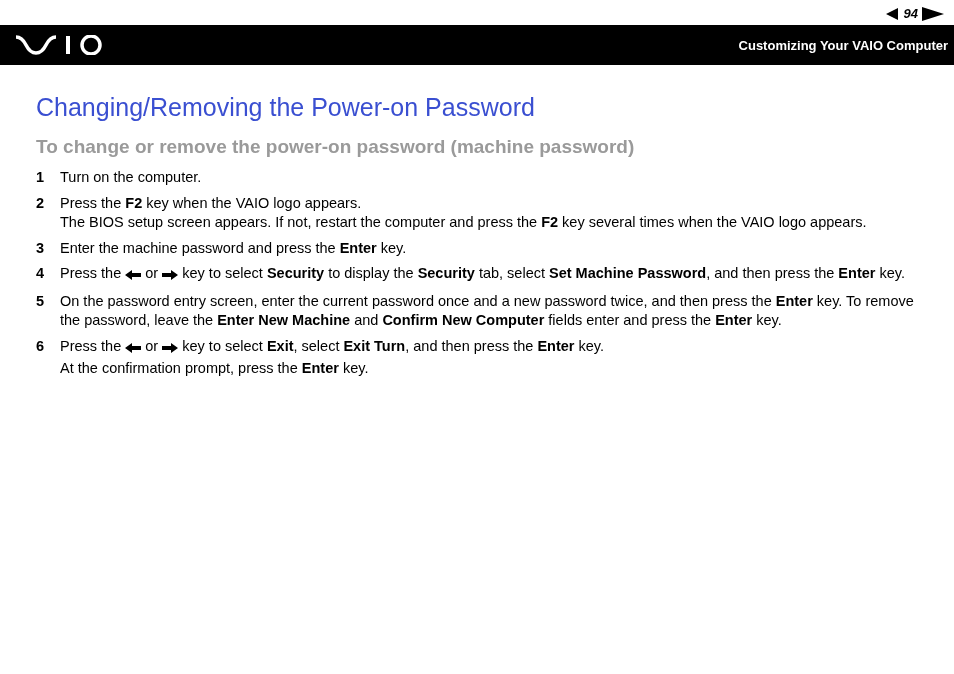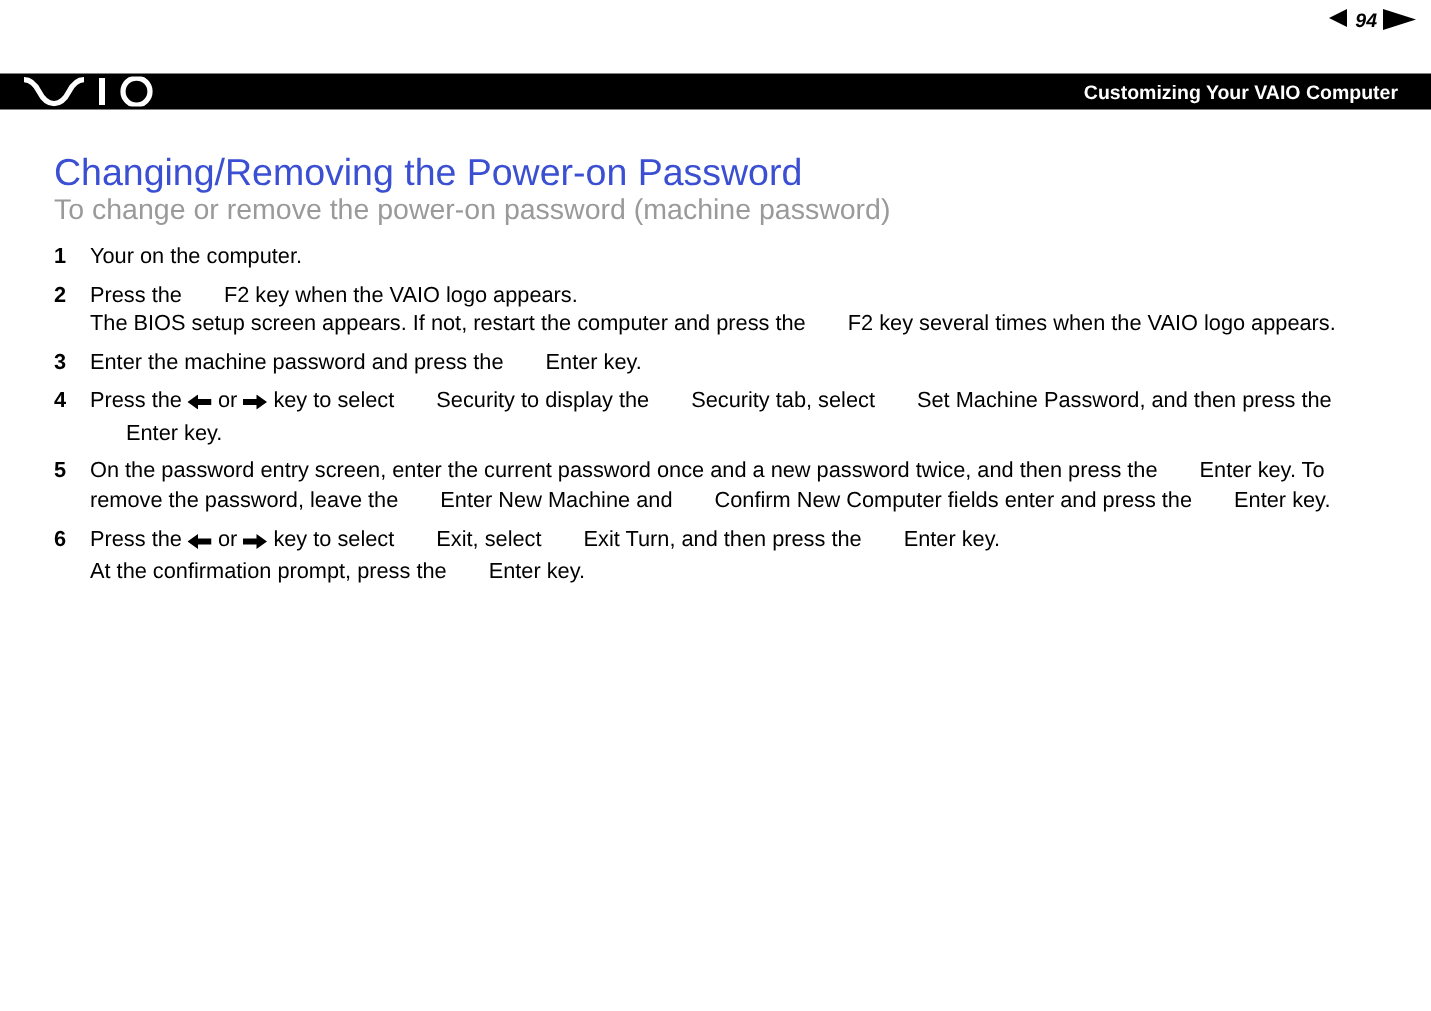--- a/index.html
+++ b/index.html
@@ -16,53 +16,53 @@
     justify-content: flex-end;
     align-items: center;
     padding: 6px 10px 4px 0;
     font-size: 13px;
     font-weight: bold;
     font-style: italic;
     color: #000;
   }
   .topnav .navgroup {
     display: flex;
-    align-items: flex-start;
+    align-items: center;
     gap: 4px;
   }
   .topnav .arrow {
     display: inline-flex;
     align-items: center;
   }
   .blackbar {
     background: #000;
     color: #fff;
     display: flex;
     justify-content: space-between;
     align-items: center;
-    padding: 4px 22px 4px 16px;
-    height: 24px;
-    margin-top: 24px;
+    padding: 4px 6px 4px 16px;
+    height: 40px;
   }
   .logo { display: flex; align-items: center; }
   .sectiontitle {
     font-size: 13px;
     font-weight: bold;
   }
   .content {
     padding: 28px 36px 0 36px;
   }
   h1 {
     color: #3a4fd1;
     font-weight: normal;
     font-size: 25px;
+    margin-bottom: 14px;
   }
   h2 {
     color: #9a9a9a;
-    font-weight: normal;
+    font-weight: bold;
     font-size: 19px;
     margin-bottom: 10px;
   }
   ol.steps {
     list-style: none;
     counter-reset: step;
   }
   ol.steps > li {
     display: flex;
     font-size: 14.5px;
@@ -73,21 +73,21 @@
   ol.steps > li .num {
     font-weight: bold;
     width: 24px;
     flex: 0 0 24px;
   }
   ol.steps > li .body { flex: 1; }
   .arrow-img {
     display: inline-block;
     vertical-align: -2px;
   }
-  b { font-weight: normal; margin-left: 24px; }
+  b { font-weight: bold; }
 </style>
 </head>
 <body>
 
 <div class="topnav">
   <div class="navgroup">
     <span class="arrow">
       <svg width="14" height="12" viewBox="0 0 14 12">
           <polygon points="0,6 12,0 12,12" fill="#000"></polygon>
         </svg>
@@ -113,21 +113,21 @@
 </div>
 
 <div class="content">
   <h1>Changing/Removing the Power-on Password</h1>
   <h2>To change or remove the power-on password (machine password)</h2>
 
   <ol class="steps">
     <li>
       <span class="num">1</span>
       <span class="body">
-        <span>Your on the computer.</span>
+        <span>Turn on the computer.</span>
       </span>
     </li>
     <li>
       <span class="num">2</span>
       <span class="body">
         <span>Press the </span><b>F2</b><span> key when the VAIO logo appears.</span><br>
         <span>The BIOS setup screen appears. If not, restart the computer and press the </span><b>F2</b><span> key several times when the VAIO logo appears.</span>
       </span>
     </li>
     <li>

